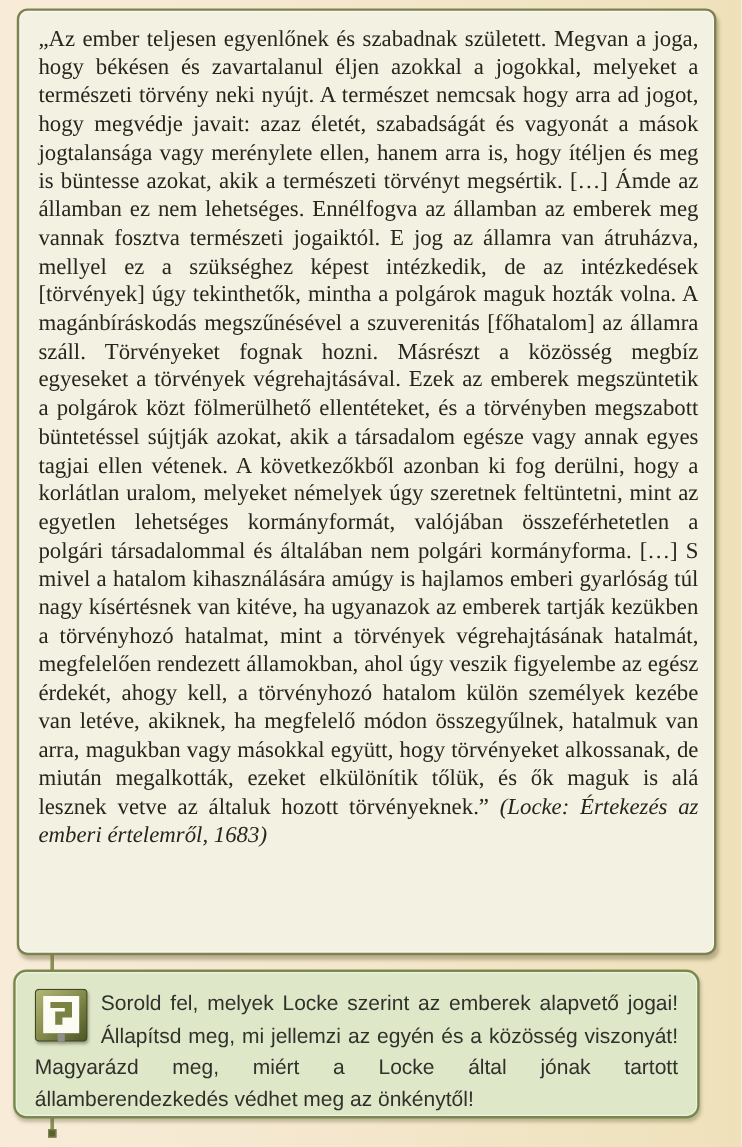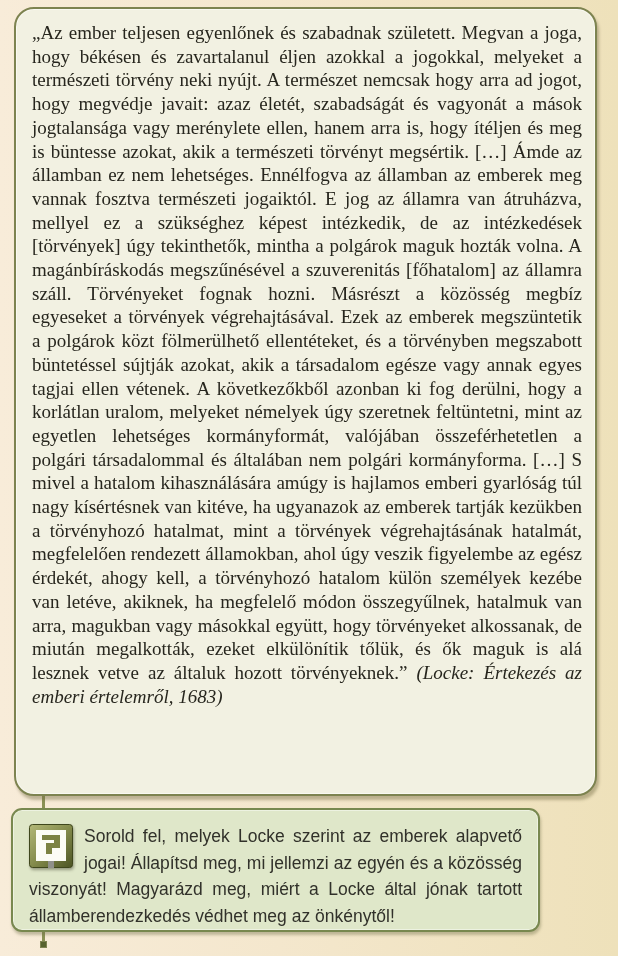--- a/index.html
+++ b/index.html
@@ -18,21 +18,21 @@
   
   .quote-box {
     position: absolute;
     left: 14px;
     top: 7px;
     width: 583px;
     height: 789px;
     box-sizing: border-box;
     background: #f2f1e2;
     border: 2px solid #7d8350;
-    border-radius: 20px;
+    border-radius: 9px;
     box-shadow: 2px 4px 3px rgba(120, 110, 70, 0.45),
                 inset 0 0 0 1px rgba(255,255,255,0.55);
     padding: 12px 13px 10px 16px;
     overflow: hidden;
     z-index: 2;
   }
   .quote-text {
     margin: 0;
     font-family: "Liberation Serif", serif;
     font-size: 19px;
@@ -66,21 +66,21 @@
     border: 1px solid #7d8350;
     box-sizing: border-box;
     z-index: 1;
   }
 
   
   .task-box {
     position: absolute;
     left: 11px;
     top: 808px;
-    width: 529px;
+    width: 572px;
     height: 124px;
     box-sizing: border-box;
     background: #dfe7c9;
     border: 2px solid #78884f;
     border-radius: 11px;
     box-shadow: 1px 3px 3px rgba(110, 110, 70, 0.4),
                 inset 0 0 0 1px rgba(255,255,255,0.45);
     padding: 13px 16px 10px 16px;
     overflow: hidden;
     z-index: 2;

